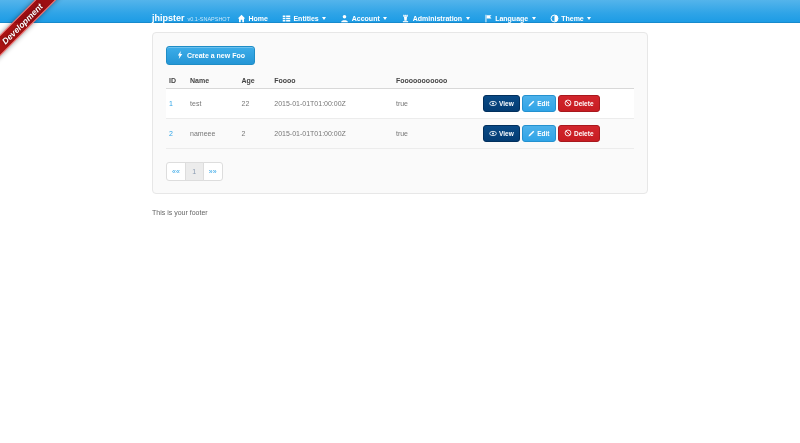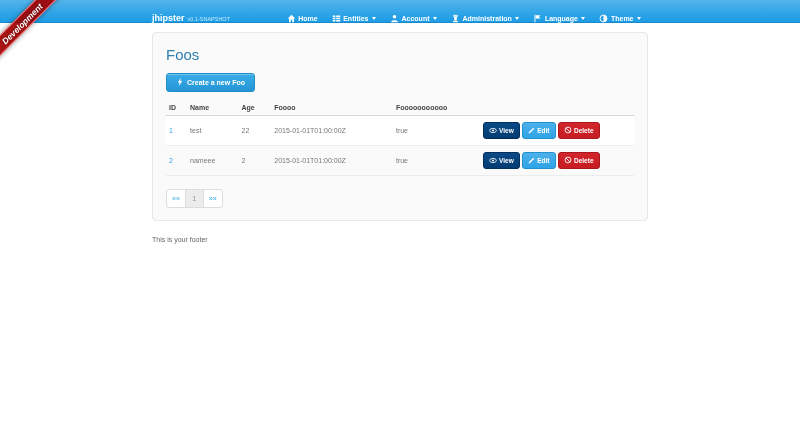--- a/index.html
+++ b/index.html
@@ -13,21 +13,21 @@
   }
   
   .navbar {
     height: 23px;
     background: linear-gradient(#54b4eb, #2fa4e7 60%, #1d9ce5);
     border-bottom: 1px solid #178acc;
     position: relative;
     z-index: 5;
   }
   .container { width: 496px; margin: 0 auto; position: relative; }
-  .navbar .container { display: flex; align-items: center; justify-content: space-between; height: 36px; }
+  .navbar .container { display: flex; align-items: center; justify-content: flex-start; height: 36px; }
   .brand { display: flex; align-items: baseline; gap: 3px; cursor: pointer; }
   .brand .name { color: #fff; font-weight: bold; font-size: 9px; }
   .brand .ver { color: rgba(255,255,255,.75); font-size: 5.5px; }
   .nav { display: flex; align-items: center; height: 100%; }
   .nav-item {
     display: flex; align-items: center; gap: 2.5px;
     color: #fff; font-size: 7px; font-weight: 600;
     padding: 0 7px; height: 100%; cursor: pointer; white-space: nowrap;
   }
   .nav-item svg { display: block; }
@@ -190,21 +190,20 @@
           </span>
         <span>Theme</span>
         <span class="caret"></span>
       </div>
     </div>
   </div>
 </div>
 
 <div class="container main">
   <div class="panel">
-    <h2 class="page-title">Foos</h2>
 
     <button class="btn btn-create">
       <span><svg width="8" height="8" viewBox="0 0 12 12">
             <path fill="#fff" d="M7.2 0 L2.8 6.8 H5.2 L4.2 12 L9.4 4.6 H6.6 Z"></path>
           </svg></span>
       <span>Create a new Foo</span>
     </button>
 
     <table>
       <thead>

